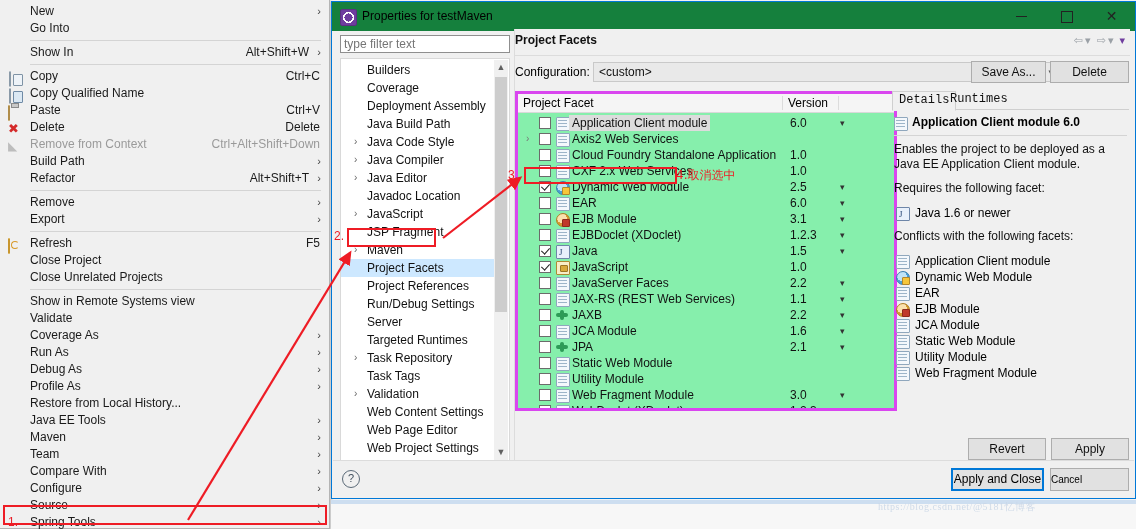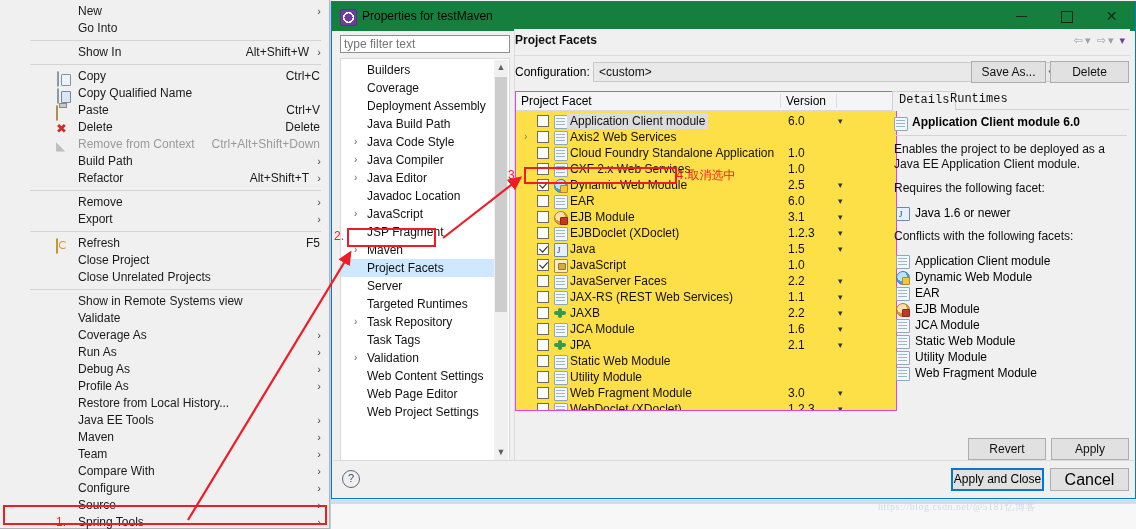--- a/index.html
+++ b/index.html
@@ -18,21 +18,20 @@
     position:absolute;left:0;top:0;width:330px;height:529px;
     background:#f0f0f0;border:1px solid #b4b4b4;border-left:none;border-top:none;
     box-sizing:border-box;
     box-shadow:1px 1px 3px rgba(0,0,0,.25);
   }
   .mi{
     position:relative;height:17px;line-height:17px;
     padding-left:30px;padding-right:8px;
     font-size:12px;color:#1a1a1a;white-space:nowrap;
     box-sizing:border-box;
-    margin-left:48px;
   }
   .mi.disabled{color:#9a9a9a;}
   .mi .lbl{display:inline-block;}
   .mi .acc{position:absolute;right:20px;top:0;font-size:12px;}
   .mi.noarrow .acc{right:9px;}
   .mi .arrow{position:absolute;right:8px;top:0;font-size:11px;color:#444;}
   .mi .ico{position:absolute;left:7px;top:2px;width:14px;height:14px;}
   .msep{height:1px;margin:3px 8px 3px 30px;background:#d4d4d4;}
   .marker{
     position:absolute;left:8px;top:0;height:17px;line-height:17px;
@@ -106,21 +105,21 @@
   .pbtn{
     position:absolute;height:22px;background:#e1e1e1;border:1px solid #adadad;
     box-sizing:border-box;font-size:12px;text-align:center;line-height:20px;color:#111;
   }
   #btn-saveas{top:32px;right:84px;width:75px;}
   #btn-delete{top:32px;right:1px;width:79px;}
 
   
   #facets{
     position:absolute;left:0;top:62px;width:382px;height:320px;
-    background:#fde047;border:1px solid #d946ef;box-sizing:border-box;overflow:hidden;
+    background:#86efac;border:3px solid #d946ef;box-sizing:border-box;overflow:hidden;
   }
   #fac-head{height:18px;background:#f5f5f5;border-bottom:1px solid #d9d9d9;position:relative;}
   #fac-head .c1{position:absolute;left:5px;top:0;line-height:18px;font-size:12px;}
   #fac-head .c2{position:absolute;left:270px;top:0;line-height:18px;font-size:12px;}
   #fac-head .d1{position:absolute;left:264px;top:2px;bottom:2px;width:1px;background:#dcdcdc;}
   #fac-head .d2{position:absolute;left:320px;top:2px;bottom:2px;width:1px;background:#dcdcdc;}
   .frow{position:relative;height:16px;line-height:16px;font-size:12px;white-space:nowrap;}
   .frow .exp{position:absolute;left:8px;top:0;font-size:10px;color:#777;}
   .frow .cb{position:absolute;left:21px;top:2px;width:12px;height:12px;border:1px solid #6b6b6b;background:#fff;box-sizing:border-box;}
   .frow .cb.on:after{content:"";position:absolute;left:3px;top:0px;width:4px;height:7px;border:solid #222;border-width:0 1.6px 1.6px 0;transform:rotate(42deg);}
@@ -162,21 +161,21 @@
   .dli .ic{position:absolute;left:0;top:2px;width:12px;height:12px;}
   .dli .tx{position:absolute;left:19px;top:0;}
 
   #btn-revert{position:absolute;right:84px;bottom:0;width:78px;height:22px;}
   #btn-apply{position:absolute;right:1px;bottom:0;width:78px;height:22px;}
 
   
   #footer{position:absolute;left:1px;right:1px;bottom:1px;height:36px;background:#f0f0f0;border-top:1px solid #dcdcdc;}
   #help-icon{position:absolute;left:9px;top:9px;width:16px;height:16px;border:1px solid #5b6a78;border-radius:50%;color:#41505e;font-size:11px;line-height:15px;text-align:center;}
   #btn-apply-close{position:absolute;right:90px;top:7px;width:93px;height:23px;background:#e1e1e1;border:2px solid #0078d7;box-sizing:border-box;font-size:12px;line-height:19px;text-align:center;}
-  #btn-cancel{position:absolute;right:5px;top:7px;width:79px;height:23px;background:#e1e1e1;border:1px solid #adadad;box-sizing:border-box;font-size:16px;line-height:21px;text-align:center;}
+  #btn-cancel{position:absolute;right:5px;top:7px;width:79px;height:23px;background:#e1e1e1;border:1px solid #adadad;box-sizing:border-box;font-size:10px;line-height:21px;}
 
   
   .redbox{position:absolute;border:2px solid #ee1c25;box-sizing:border-box;pointer-events:none;}
   #ann-svg{position:absolute;left:0;top:0;width:1136px;height:529px;pointer-events:none;}
   .red-num{position:absolute;color:#ee1c25;font-size:12px;}
   #ann-cn{position:absolute;left:676px;top:167px;color:#ee1c25;font-size:12px;
       font-family:"DejaVu Sans","Liberation Sans",sans-serif;white-space:nowrap;}
 
   #watermark{position:absolute;left:878px;top:500px;font-size:10px;color:#c9d6e6;
      font-family:Liberation Serif, serif;letter-spacing:.5px;opacity:.85;white-space:nowrap;}
@@ -245,20 +244,22 @@
           <div class="ti"><span>Deployment Assembly</span></div>
           <div class="ti"><span>Java Build Path</span></div>
           <div class="ti"><span class="exp">›</span><span>Java Code Style</span></div>
           <div class="ti"><span class="exp">›</span><span>Java Compiler</span></div>
           <div class="ti"><span class="exp">›</span><span>Java Editor</span></div>
           <div class="ti"><span>Javadoc Location</span></div>
           <div class="ti"><span class="exp">›</span><span>JavaScript</span></div>
           <div class="ti"><span>JSP Fragment</span></div>
           <div class="ti"><span class="exp">›</span><span>Maven</span></div>
           <div class="ti sel"><span>Project Facets</span></div>
+          <div class="ti"><span>Project References</span></div>
+          <div class="ti"><span>Run/Debug Settings</span></div>
           <div class="ti"><span>Server</span></div>
           <div class="ti"><span>Targeted Runtimes</span></div>
           <div class="ti"><span class="exp">›</span><span>Task Repository</span></div>
           <div class="ti"><span>Task Tags</span></div>
           <div class="ti"><span class="exp">›</span><span>Validation</span></div>
           <div class="ti"><span>Web Content Settings</span></div>
           <div class="ti"><span>Web Page Editor</span></div>
           <div class="ti"><span>Web Project Settings</span></div>
         </div>
       <div id="tree-sb">

